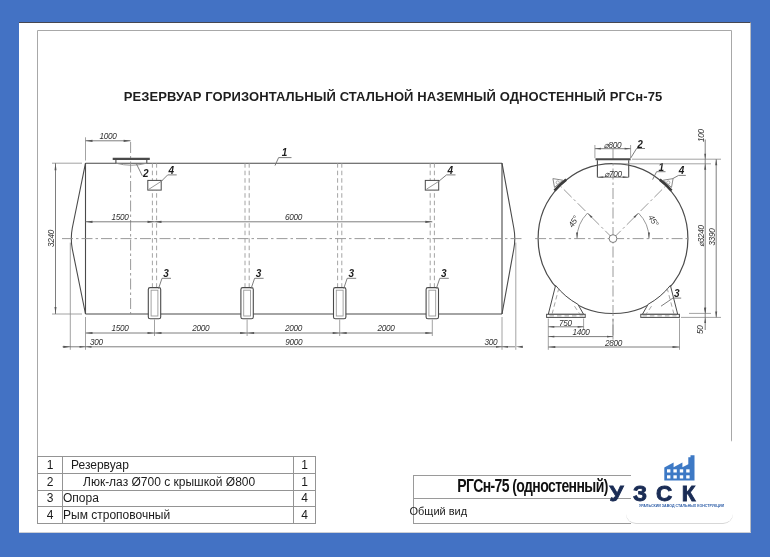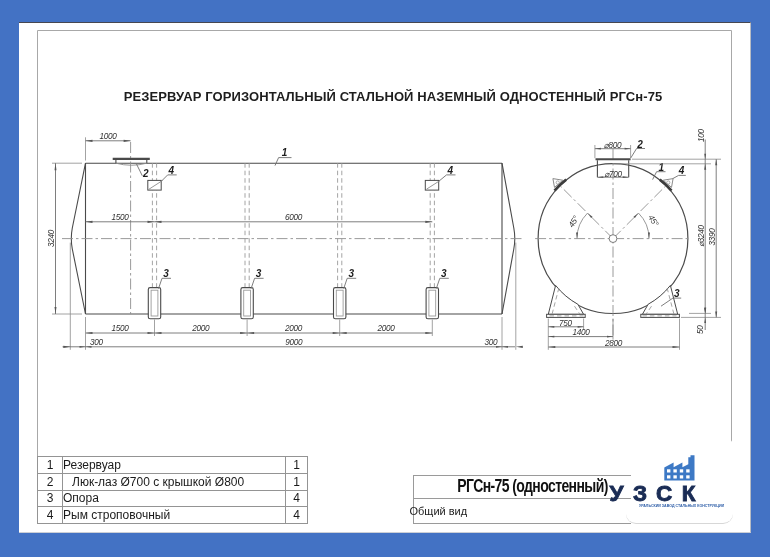--- a/index.html
+++ b/index.html
@@ -353,26 +353,26 @@
       <text x="702.7" y="329.8" class="dim" style="font-size:8.2px" transform="rotate(-90 702.7 329.8)" text-anchor="middle">50</text>
     </g>
 </svg>
 
 <div class="dtitle">РЕЗЕРВУАР ГОРИЗОНТАЛЬНЫЙ СТАЛЬНОЙ НАЗЕМНЫЙ ОДНОСТЕННЫЙ РГСн-75</div>
 
 <table class="parts">
   <tbody>
       <tr>
         <td style="width:24px;text-align:center">1</td>
-        <td style="width:222px;padding-left:0">Резервуар</td>
+        <td style="width:222px;padding-left:8px">Резервуар</td>
         <td style="width:21px;text-align:center">1</td>
       </tr>
   <tr>
         <td style="text-align:center">2</td>
-        <td style="padding-left:9px">Люк-лаз Ø700 с крышкой Ø800</td>
+        <td style="padding-left:20px">Люк-лаз Ø700 с крышкой Ø800</td>
         <td style="text-align:center">1</td>
       </tr>
   <tr>
         <td style="text-align:center">3</td>
         <td style="">Опора</td>
         <td style="text-align:center">4</td>
       </tr>
   <tr>
         <td style="text-align:center">4</td>
         <td style="">Рым строповочный</td>

